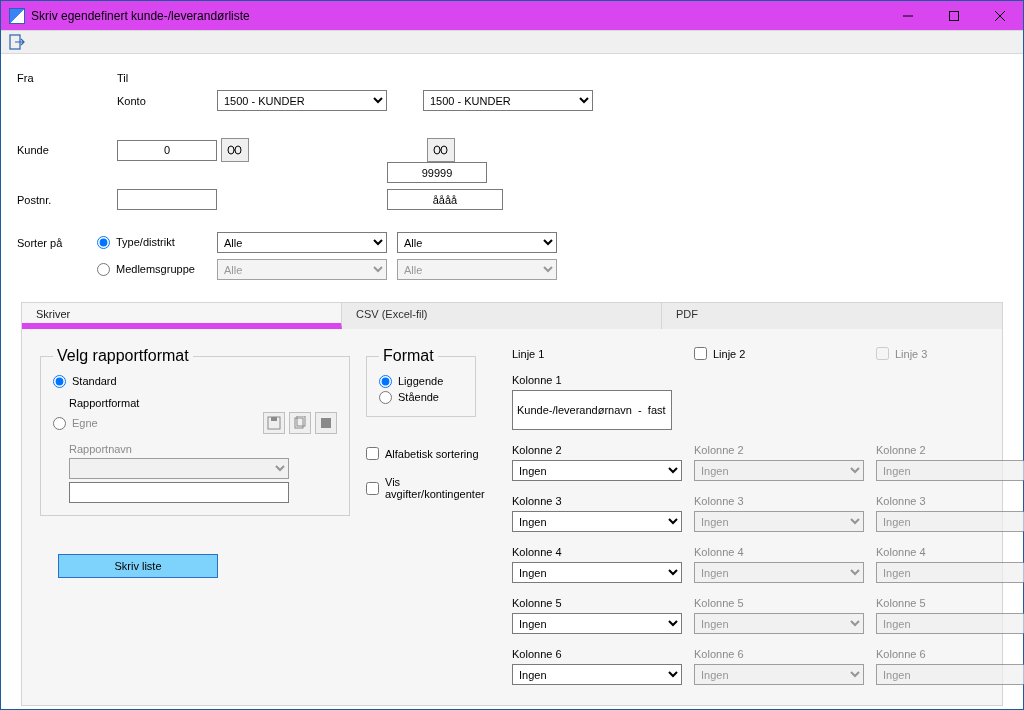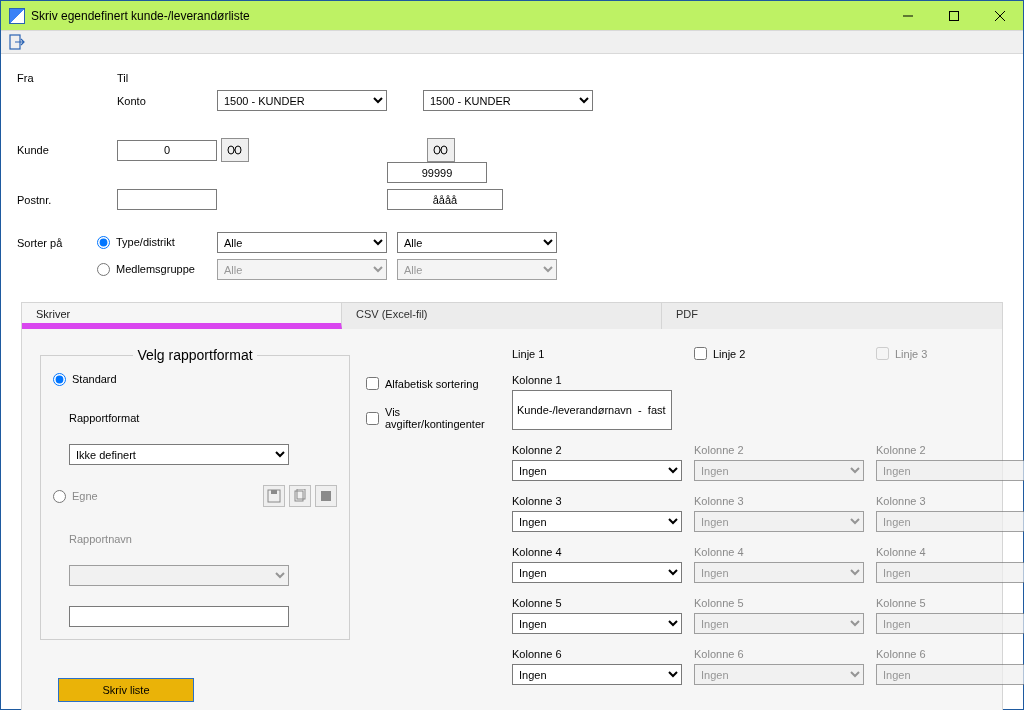--- a/index.html
+++ b/index.html
@@ -13,21 +13,21 @@
   }
   .window {
     width: 1024px; height: 710px;
     border: 1px solid #1e5aa0;
     display: flex; flex-direction: column;
     background:#fff;
   }
   
   .titlebar {
     height: 30px;
-    background: #bef264;
+    background: #d946ef;
     display: flex; align-items: center;
     border-bottom: 1px solid #d9d9d9;
   }
   .titlebar .icon {
     width: 16px; height:16px; margin: 0 6px 0 8px;
     background: linear-gradient(135deg,#3b82f6 0 50%, #fff 50% 100%);
     border:1px solid #2a63b3;
   }
   .titlebar .title { flex:0 0 auto; font-size:12px; }
   .titlebar .spacer { flex:1; }
@@ -135,22 +135,22 @@
     grid-template-columns: 310px 130px 1fr;
     column-gap: 16px;
     padding: 18px 18px 0 18px;
   }
 
   fieldset.gp {
     border:1px solid #cfcfcf;
     padding: 10px 12px 12px 12px;
     margin:0;
   }
-  fieldset.gp > legend { padding:0 4px; font-size:14px;text-align:center; }
-  .vstack { display:flex; flex-direction:column; gap:20px; }
+  fieldset.gp > legend { padding:0 4px; font-size:16px; }
+  .vstack { display:flex; flex-direction:column; gap:3px; }
   .vstack .sublabel { margin: 6px 0 0 16px; }
   .vstack .subctrl { margin-left:16px; width: 220px; }
 
   .smallbtns { display:flex; gap:4px; margin-left:auto; }
   .smallbtn {
     width:22px; height:22px; border:1px solid #bfbfbf; background:#efefef;
     display:flex; align-items:center; justify-content:center;
   }
   .smallbtn svg { width:14px; height:14px; }
   .row { display:flex; align-items:center; gap:10px; }
@@ -164,23 +164,23 @@
   }
   .linjehdr { display:flex; align-items:center; gap:6px; font-size:11px; }
   .kol-lbl { margin-top:10px; }
   input.roval {
     font:inherit; height:21px; border:1px solid #7a7a7a;
     background:#fff; padding:19px 4px; width:160px;
   }
 
   .printbtn {
     margin: 38px 0 12px 18px;
-    width: 136px; height:24px;
+    width: 160px; height:24px;
     border:1px solid #2a70c8;
-    background:#eab308;
+    background:#7dd3fc;
     display:flex; align-items:center; justify-content:center;
   }
 </style>
 </head>
 <body>
 
 <div class="window">
 
   <div class="titlebar">
     <div class="icon"></div>
@@ -294,23 +294,20 @@
 
         <div>
           <fieldset class="gp">
             <legend>Velg rapportformat</legend>
             <div class="vstack">
               <label class="radio">
                 <input type="radio" name="rfmt" checked="" style="">
                 <span>Standard</span>
               </label>
               <div class="sublabel">Rapportformat</div>
-              <select class="cb subctrl">
-                <option>Ikke definert</option>
-              </select>
 
               <div class="row" style="margin-top:0">
                 <label class="radio disabled">
                   <input type="radio" name="rfmt" style="">
                   <span>Egne</span>
                 </label>
                 <div class="smallbtns">
                   <div class="smallbtn disabled">
                       <svg viewBox="0 0 14 14">
                         <rect x="1" y="1" width="12" height="12" fill="none" stroke="#8a8a8a"></rect>
@@ -336,20 +333,33 @@
               <input class="tx left subctrl" disabled="" style="background: rgb(255, 255, 255);">
             </div>
           </fieldset>
 
           <div class="printbtn">
             <span>Skriv liste</span>
           </div>
         </div>
 
         <div>
+          <fieldset class="gp" style="width:110px">
+            <legend>Format</legend>
+            <div class="vstack">
+              <label class="radio">
+                <input type="radio" name="orient" checked="" style="">
+                <span>Liggende</span>
+              </label>
+              <label class="radio">
+                <input type="radio" name="orient" style="">
+                <span>Stående</span>
+              </label>
+            </div>
+          </fieldset>
           <label class="chk" style="margin-top:30px">
             <input type="checkbox" style="">
             <span>Alfabetisk sortering</span>
           </label>
           <label class="chk" style="margin-top:16px">
             <input type="checkbox" style="">
             <span>Vis avgifter/kontingenter</span>
           </label>
         </div>
 

